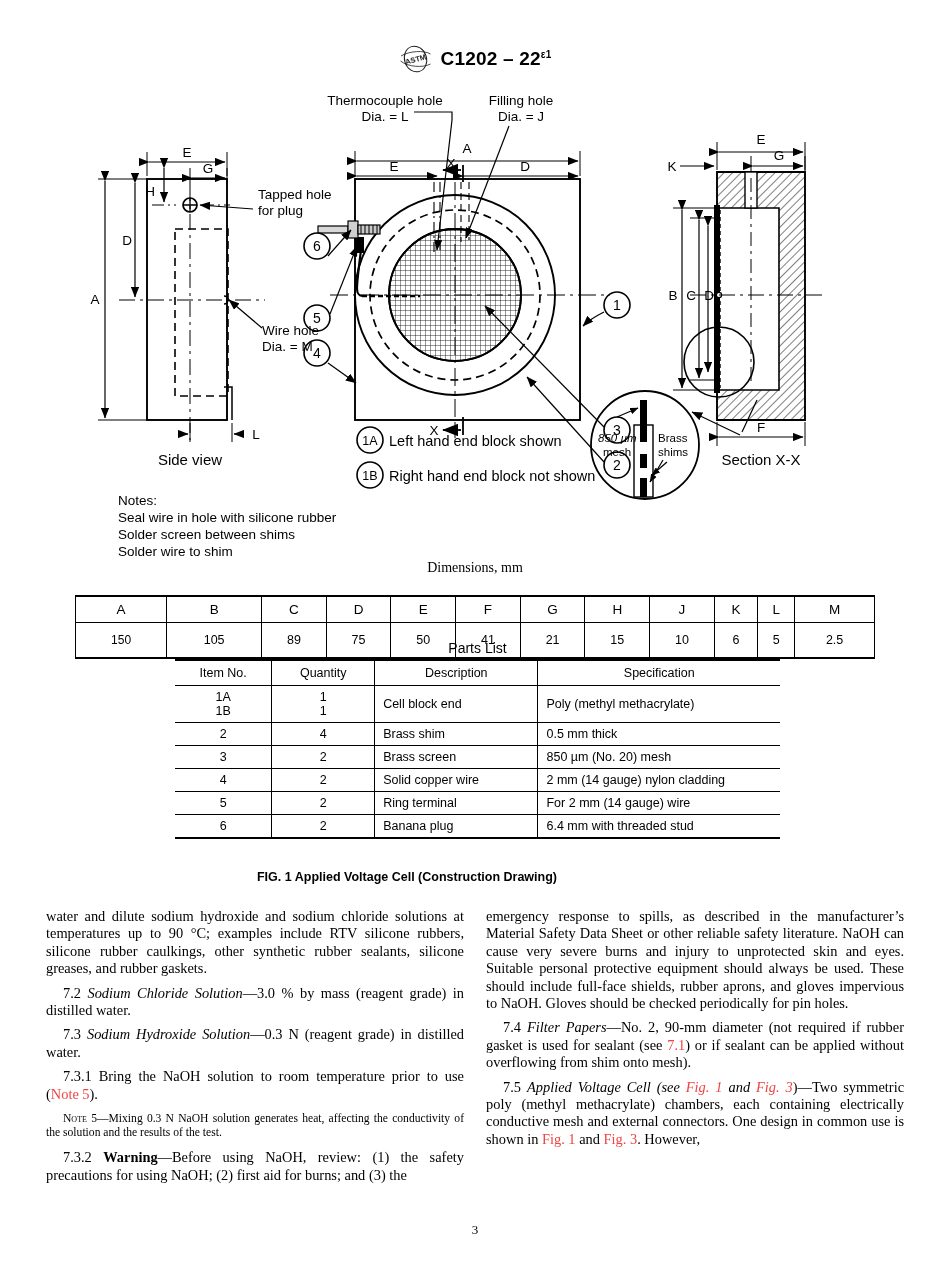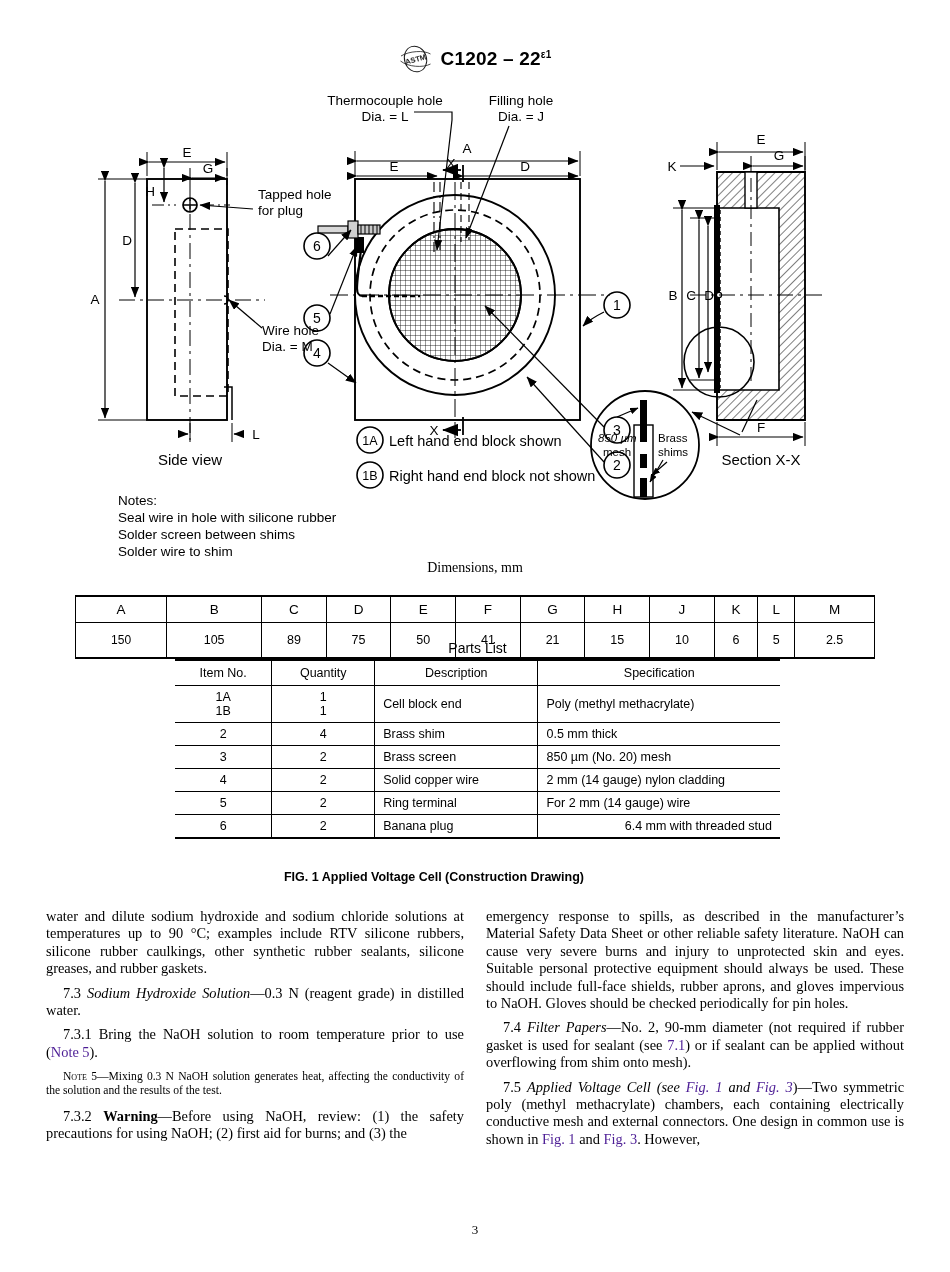--- a/index.html
+++ b/index.html
@@ -9,34 +9,34 @@
   .hdr{position:absolute;top:44px;left:0;width:950px;text-align:center;}
   .hdr-inner{display:inline-flex;align-items:center;gap:9px;}
   .astm-logo{width:33px;height:30px;}
   .hdr-title{font-family:"Liberation Sans",sans-serif;font-weight:bold;font-size:19px;letter-spacing:.2px;}
   .hdr-title sup{font-size:10px;vertical-align:super;}
 
   
   .figure{position:absolute;top:90px;left:0;width:950px;height:800px;}
   .fig-svg{position:absolute;top:0;left:0;}
   .fig-caption{position:absolute;top:780px;left:0;width:814px;text-align:center;
-      font-family:"Liberation Sans",sans-serif;font-weight:bold;font-size:12.5px;margin-left:27px;}
+      font-family:"Liberation Sans",sans-serif;font-weight:bold;font-size:12.5px;}
 
   
   .col{position:absolute;top:908px;width:418px;font-size:14.4px;line-height:17.4px;
        text-align:justify;text-justify:inter-word;}
   .col.left{left:46px;}
   .col.right{left:486px;}
   .col p{margin:0 0 7px 0;}
   .col p.ind{text-indent:17px;}
   .col p.note{font-size:11.6px;line-height:14.2px;text-indent:17px;margin-top:9px;margin-bottom:9px;}
   .sc{font-variant:small-caps;}
   .ital{font-style:italic;}
   .bld{font-weight:bold;}
-  .xref{color:#4c1d95;}
+  .xref{color:#ef4444;}
   .pagenum{position:absolute;top:1222px;left:0;width:950px;text-align:center;font-size:13px;}
 </style>
 </head>
 <body>
 
 <div class="hdr">
   <div class="hdr-inner">
     <svg class="astm-logo" viewBox="0 0 66 60">
       <g fill="none" stroke="#1a1a1a" stroke-width="2">
         <ellipse cx="33" cy="30" rx="22" ry="26" transform="rotate(-18 33 30)"></ellipse>
@@ -352,31 +352,32 @@
           <tr>
             <td style="border-bottom: 1px solid rgb(0, 0, 0); border-right: 1px solid rgb(0, 0, 0); text-align: center; padding: 4px 8px; white-space: pre-line;">5</td>
             <td style="border-bottom: 1px solid rgb(0, 0, 0); border-right: 1px solid rgb(0, 0, 0); text-align: center; padding: 4px 8px; white-space: pre-line;">2</td>
             <td style="border-bottom: 1px solid rgb(0, 0, 0); border-right: 1px solid rgb(0, 0, 0); text-align: left; padding: 4px 8px; white-space: pre-line;">Ring terminal</td>
             <td style="border-bottom: 1px solid rgb(0, 0, 0); text-align: left; padding: 4px 8px; white-space: pre-line;">For 2 mm (14 gauge) wire</td>
           </tr>
           <tr>
             <td style="border-bottom: 2px solid rgb(0, 0, 0); border-right: 1px solid rgb(0, 0, 0); text-align: center; padding: 4px 8px; white-space: pre-line;">6</td>
             <td style="border-bottom: 2px solid rgb(0, 0, 0); border-right: 1px solid rgb(0, 0, 0); text-align: center; padding: 4px 8px; white-space: pre-line;">2</td>
             <td style="border-bottom: 2px solid rgb(0, 0, 0); border-right: 1px solid rgb(0, 0, 0); text-align: left; padding: 4px 8px; white-space: pre-line;">Banana plug</td>
-            <td style="border-bottom: 2px solid rgb(0, 0, 0); text-align: right; padding: 4px 8px; white-space: pre-line;">6.4 mm with threaded stud</td>
+            <td style="border-bottom: 2px solid rgb(0, 0, 0); text-align: left; padding: 4px 8px; white-space: pre-line;">6.4 mm with threaded stud</td>
           </tr>
         </tbody>
   </table>
 </div>
 
 <div class="fig-caption">FIG. 1  Applied Voltage Cell (Construction Drawing)</div>
 </div>
 
 <div class="col left">
   <p>water and dilute sodium hydroxide and sodium chloride solutions at temperatures up to 90 °C; examples include RTV silicone rubbers, silicone rubber caulkings, other synthetic rubber sealants, silicone greases, and rubber gaskets.</p>
+  <p class="ind"><span>7.2</span> <span class="ital">Sodium Chloride Solution</span><span>—3.0 % by mass (reagent grade) in distilled water.</span></p>
   <p class="ind"><span>7.3</span> <span class="ital">Sodium Hydroxide Solution</span><span>—0.3 N (reagent grade) in distilled water.</span></p>
   <p class="ind"><span>7.3.1</span> <span>Bring the NaOH solution to room temperature prior to use (</span><span class="xref">Note 5</span><span>).</span></p>
   <p class="note"><span class="sc">Note</span><span> 5—Mixing 0.3 N NaOH solution generates heat, affecting the conductivity of the solution and the results of the test.</span></p>
   <p class="ind"><span>7.3.2</span> <span class="bld">Warning</span><span>—Before using NaOH, review: (1) the safety precautions for using NaOH; (2) first aid for burns; and (3) the</span></p>
 </div>
 
 <div class="col right">
   <p>emergency response to spills, as described in the manufacturer’s Material Safety Data Sheet or other reliable safety literature. NaOH can cause very severe burns and injury to unprotected skin and eyes. Suitable personal protective equipment should always be used. These should include full-face shields, rubber aprons, and gloves impervious to NaOH. Gloves should be checked periodically for pin holes.</p>
   <p class="ind"><span>7.4</span> <span class="ital">Filter Papers</span><span>—No. 2, 90-mm diameter (not required if rubber gasket is used for sealant (see </span><span class="xref">7.1</span><span>) or if sealant can be applied without overflowing from shim onto mesh).</span></p>
   <p class="ind"><span>7.5</span> <span class="ital">Applied Voltage Cell (see </span><span class="xref ital">Fig. 1</span><span class="ital"> and </span><span class="xref ital">Fig. 3</span><span>)—Two symmetric poly (methyl methacrylate) chambers, each containing electrically conductive mesh and external connectors. One design in common use is shown in </span><span class="xref">Fig. 1</span><span> and </span><span class="xref">Fig. 3</span><span>. However,</span></p>

